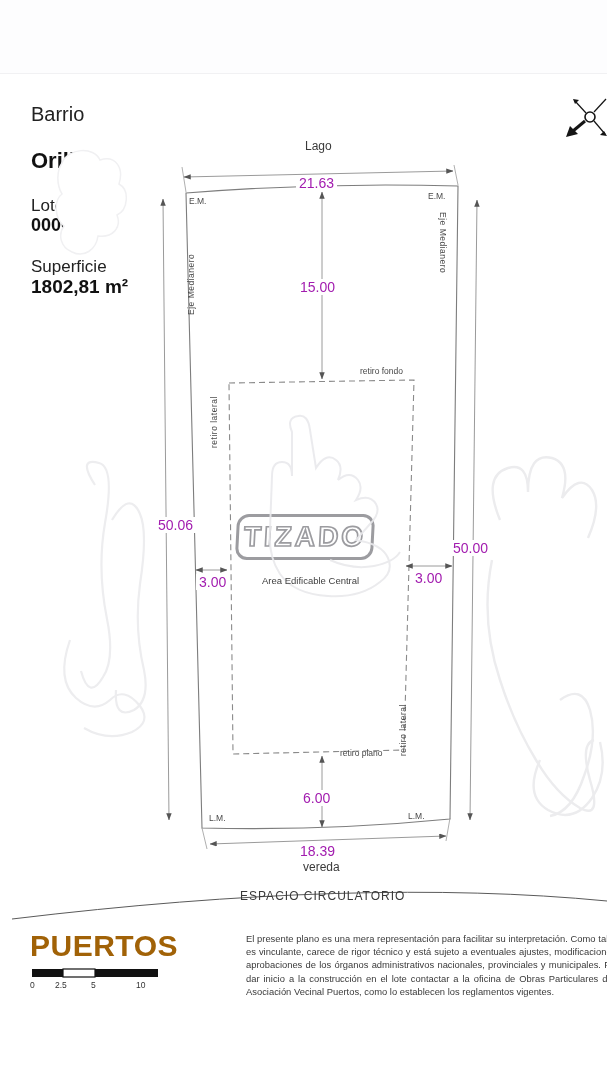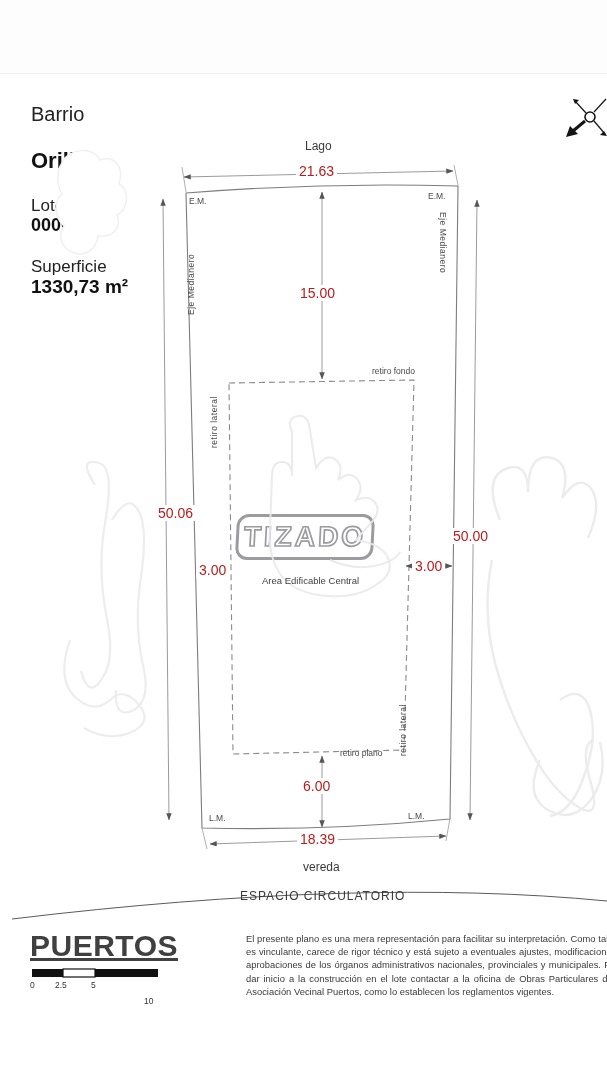--- a/index.html
+++ b/index.html
@@ -1,55 +1,55 @@
 <!DOCTYPE html>
 <html><head>
 <meta charset="utf-8">
 <style>
   html,body{margin:0;padding:0;background:#fff;}
   #page{position:relative;width:607px;height:1080px;background:#ffffff;overflow:hidden;
         font-family:"Liberation Sans","DejaVu Sans",sans-serif;color:#2b2b2b;}
   .lbl{position:absolute;white-space:nowrap;color:#3d3d3d;}
-  .dimnum{position:absolute;white-space:nowrap;font-size:14px;color:#b91c1c;background:#fff;padding:0 3px;}
+  .dimnum{position:absolute;white-space:nowrap;font-size:14px;color:#a21caf;background:#fff;padding:0 3px;margin-top:12px;}
   .tiny{font-size:8.5px;color:#474747;}
   .small{font-size:12px;color:#3a3a3a;}
   .vtext-up{position:absolute;writing-mode:vertical-rl;transform:rotate(180deg);font-size:8.5px;color:#4a4a4a;letter-spacing:.5px;}
   .vtext-down{position:absolute;writing-mode:vertical-rl;font-size:8.5px;color:#4a4a4a;letter-spacing:.5px;}
   #topband{position:absolute;left:0;top:0;width:607px;height:73px;background:#fdfdfe;border-bottom:1px solid #f1f1f3;}
   #hdr{position:absolute;left:31px;top:103px;line-height:1.12;}
   #hdr .l1{font-size:20px;color:#222;}
   #hdr .l2{font-size:22px;font-weight:bold;color:#111;margin-top:24px;}
   #hdr .l3{font-size:17px;margin-top:22px;color:#222;}
   #hdr .l4{font-size:18px;font-weight:bold;color:#111;}
   #hdr .l5{font-size:17px;margin-top:22px;color:#222;}
   #hdr .l6{font-size:19px;font-weight:bold;color:#111;}
   #watermark{position:absolute;left:236px;top:514px;width:132px;height:40px;border:3px solid #9c9ca0;
              border-radius:12px;display:flex;align-items:center;justify-content:center;transform:skewX(-3deg);}
   #watermark span{font-size:28px;font-weight:800;letter-spacing:3px;color:transparent;
                   -webkit-text-stroke:1.7px #9c9ca0;}
-  #brand{position:absolute;left:30px;top:929px;font-size:30px;font-weight:bold;letter-spacing:.5px;color:#404040;text-decoration:underline;}
+  #brand{position:absolute;left:30px;top:929px;font-size:30px;font-weight:bold;letter-spacing:.5px;color:#a16207;}
   .tick{position:absolute;font-size:8.5px;color:#333;top:980px;}
   #disclaimer{position:absolute;left:246px;top:932px;width:378px;font-size:9.4px;line-height:13.2px;
               color:#3a3a3a;text-align:justify;}
   svg{position:absolute;left:0;top:0;}
 </style>
 </head>
 <body>
 
 <div id="page">
 
   <div id="topband"></div>
 
   <div id="hdr">
     <div class="l1">Barrio</div>
     <div class="l2">Orillas</div>
     <div class="l3">Lote</div>
     <div class="l4">0000</div>
     <div class="l5">Superficie</div>
-    <div class="l6">1330,73 m²</div>
+    <div class="l6">1802,81 m²</div>
   </div>
 
   <svg width="607" height="1080" viewBox="0 0 607 1080">
     <defs>
       <marker id="arr" viewBox="0 0 8 6" refX="7.5" refY="3" markerWidth="8" markerHeight="6" orient="auto-start-reverse">
           <path d="M0,0 L8,3 L0,6 z" fill="#555"></path>
         </marker>
     </defs>
 
     <g stroke="#ededef" stroke-width="2.2" fill="none">
@@ -120,23 +120,23 @@
 
   <div class="lbl small" style="left:305px;top:139px;">Lago</div>
   <div class="dimnum" style="left:296px;top:163px;">21.63</div>
 
   <div class="lbl tiny" style="left:189px;top:196px;">E.M.</div>
   <div class="lbl tiny" style="left:428px;top:191px;">E.M.</div>
 
   <div class="vtext-up" style="left:186px;top:215px;height:100px;">Eje Medianero</div>
   <div class="vtext-down" style="left:438px;top:212px;height:100px;">Eje Medianero</div>
 
-  <div class="dimnum" style="left:297px;top:285px;text-align:right;">15.00</div>
+  <div class="dimnum" style="left:297px;top:267px;text-align:right;">15.00</div>
 
-  <div class="lbl tiny" style="left:360px;top:366px;margin-left:12px;">retiro fondo</div>
+  <div class="lbl tiny" style="left:360px;top:366px;">retiro fondo</div>
   <div class="vtext-up" style="left:209px;top:386px;height:62px;">retiro lateral</div>
   <div class="vtext-up" style="left:398px;top:694px;height:62px;">retiro lateral</div>
 
   <div class="dimnum" style="left:155px;top:505px;">50.06</div>
   <div class="dimnum" style="left:450px;top:528px;">50.00</div>
 
   <div class="dimnum" style="left:196px;top:562px;">3.00</div>
   <div class="dimnum" style="left:412px;top:558px;">3.00</div>
 
   <div class="lbl" style="left:262px;top:575px;font-size:9.5px;color:#3f3f3f;">Area Edificable Central</div>
@@ -155,17 +155,17 @@
   <div id="brand">PUERTOS</div>
 
   <svg width="607" height="1080" viewBox="0 0 607 1080" style="pointer-events:none;">
     <rect x="32" y="969" width="31" height="8" fill="#111"></rect>
     <rect x="63" y="969" width="32" height="8" fill="#fff" stroke="#111" stroke-width="1.2"></rect>
     <rect x="95" y="969" width="63" height="8" fill="#111"></rect>
   </svg>
   <div class="tick" style="left:30px;">0</div>
   <div class="tick" style="left:55px;">2.5</div>
   <div class="tick" style="left:91px;">5</div>
-  <div class="tick" style="left:144px;margin-top:16px;">10</div>
+  <div class="tick" style="left:136px;">10</div>
 
   <div id="disclaimer">El presente plano es una mera representación para facilitar su interpretación. Como tal, no es vinculante, carece de rigor técnico y está sujeto a eventuales ajustes, modificaciones y aprobaciones de los órganos administrativos nacionales, provinciales y municipales. Para dar inicio a la construcción en el lote contactar a la oficina de Obras Particulares de la Asociación Vecinal Puertos, como lo establecen los reglamentos vigentes.</div>
 
 </div>
 
 </body></html>

